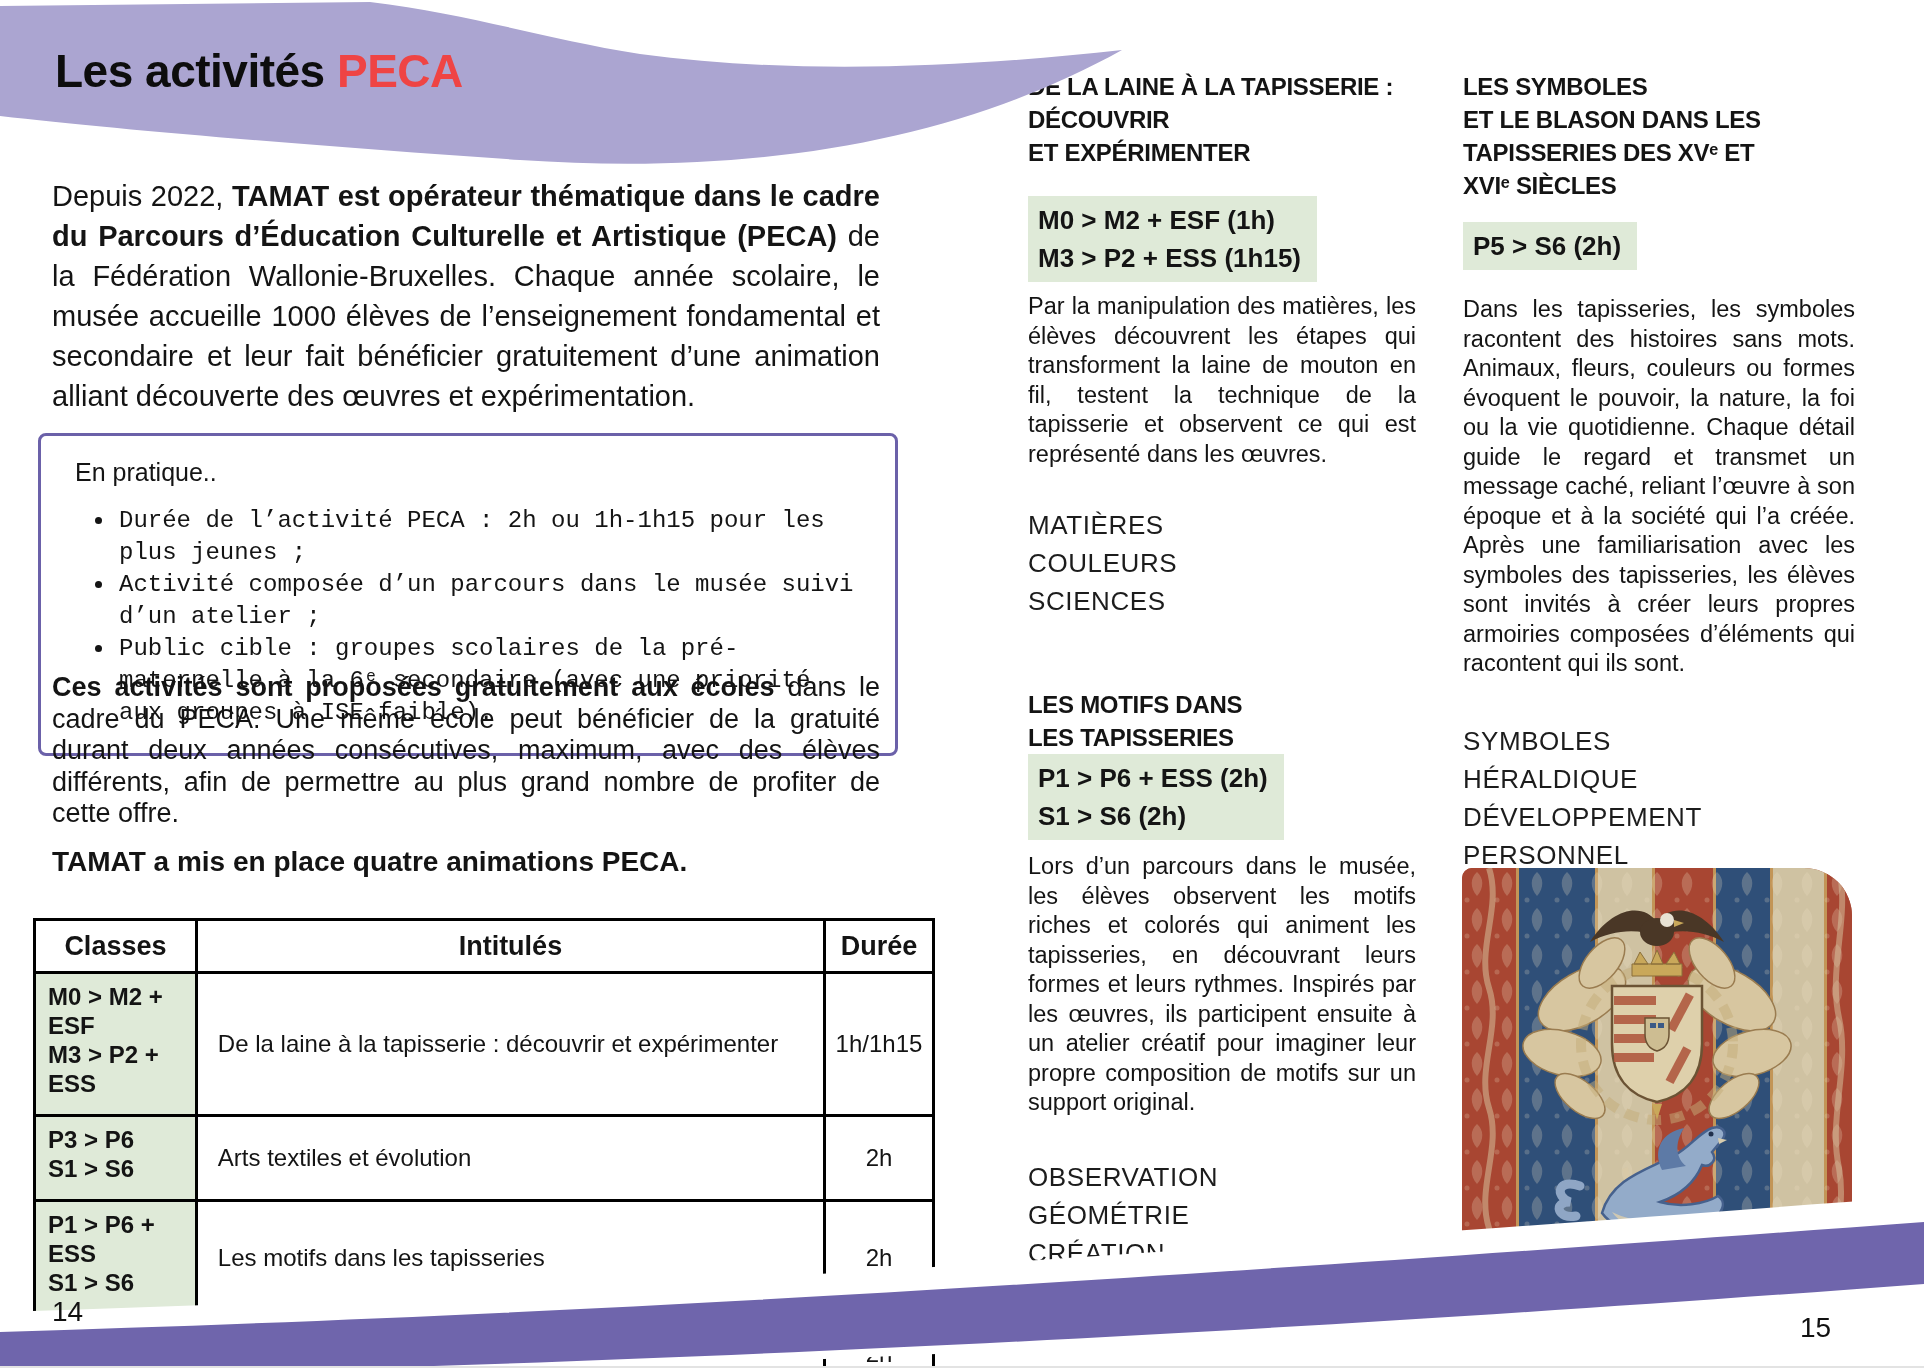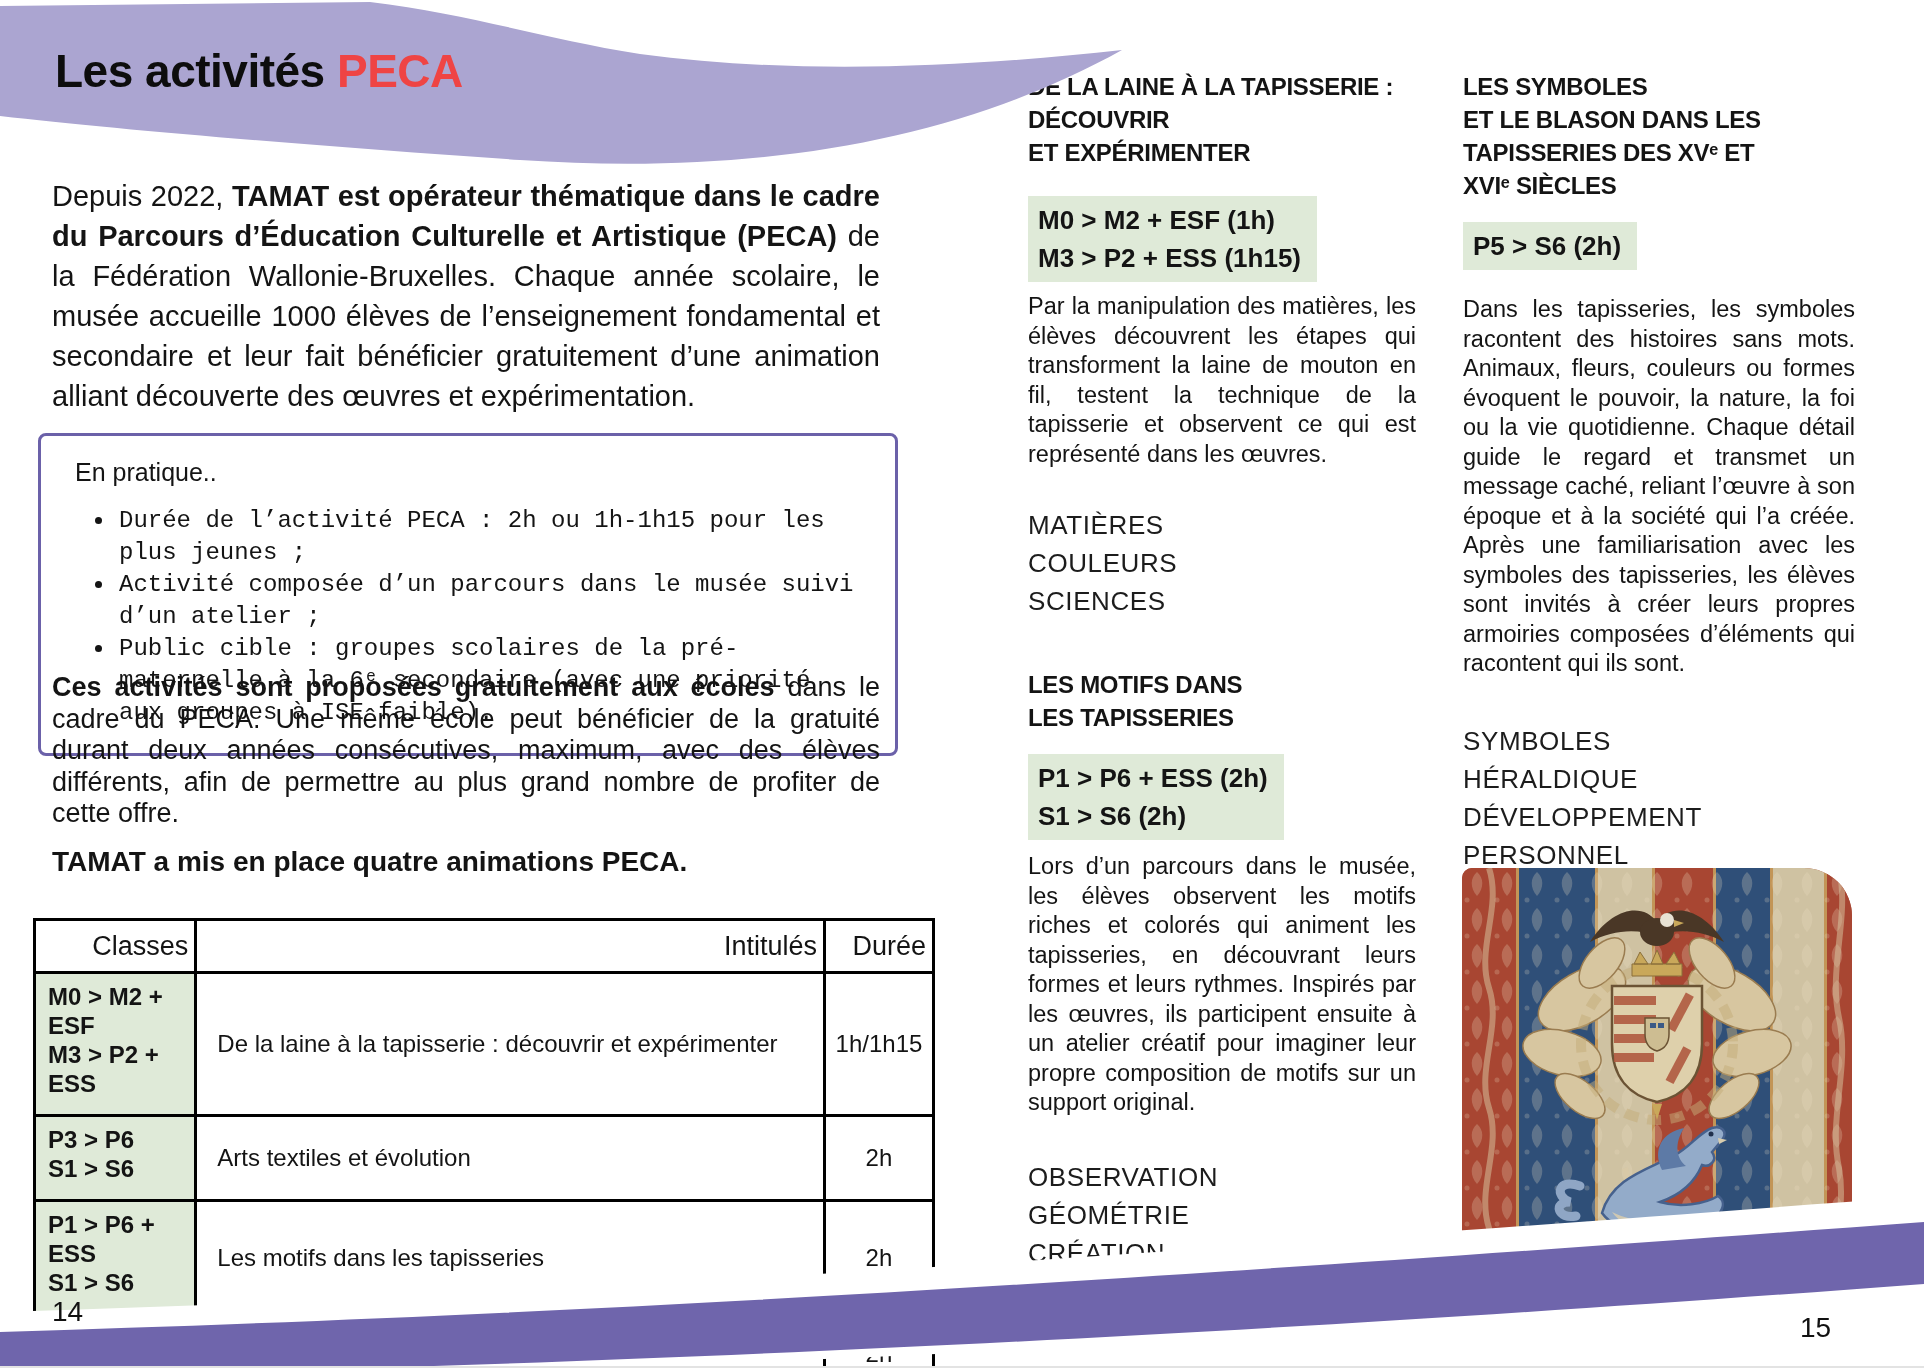--- a/index.html
+++ b/index.html
@@ -37,21 +37,21 @@
     font-size:27px;line-height:31.5px;text-align:justify;
   }
   .animations-line{
     position:absolute;left:52px;top:846px;margin:0;font-size:28px;font-weight:700;
   }
   table.activities{
     position:absolute;left:33px;top:918px;width:902px;border-collapse:collapse;
     font-size:24px;z-index:2;background:#fff;
   }
   table.activities th,table.activities td{border:3.5px solid #000;}
-  table.activities th{height:50px;font-size:27px;font-weight:400;text-align:right;padding:0 6px;}
+  table.activities th{height:50px;font-size:27px;font-weight:700;text-align:center;padding:0 6px;}
   td.c-levels{
     width:148px;background:#dfead8;font-weight:700;font-size:24px;line-height:29px;
     padding:8px 4px 16px 12px;vertical-align:middle;
   }
   td.c-title{width:645px;padding:8px 12px 8px 20px;vertical-align:middle;line-height:30px;}
   td.c-dur{width:106px;text-align:center;vertical-align:middle;border-radius:12px;}
   tr.r{height:62px;}
   tr.r-last{height:66px;}
   .pagenum{position:absolute;z-index:7;font-size:28px;color:#111;}
   .pn-left{left:52px;top:1296px;}
@@ -66,21 +66,21 @@
     font-size:24px;font-weight:700;line-height:33px;letter-spacing:-0.3px;width:410px;
   }
   .badge{
     background:#dfead8;font-weight:700;font-size:26px;line-height:38px;
     padding:5px 16px 5px 10px;display:inline-block;
   }
   .body-par{font-size:23.5px;line-height:29.5px;text-align:justify;width:100%;}
   .keywords{font-size:26px;line-height:38px;letter-spacing:0.6px;color:#1c1c1c;}
 
   .t1{top:70px;}   .bg1{top:196px;} .p1{top:292px;}  .kw1{top:506px;}
-  .t2{top:668px;}  .bg2{top:754px;} .p2{top:852px;}  .kw2{top:1158px;}
+  .t2{top:688px;}  .bg2{top:754px;} .p2{top:852px;}  .kw2{top:1158px;}
   .t3{top:70px;width:400px;} .bg3{top:222px;} .p3{top:295px;} .kw3{top:722px;}
 
   .photo{
     position:absolute;left:1462px;top:868px;width:390px;height:398px;
     border-radius:10px 48px 28px 28px;overflow:hidden;z-index:3;background:#b0543c;
   }
 </style>
 </head>
 <body>
 

